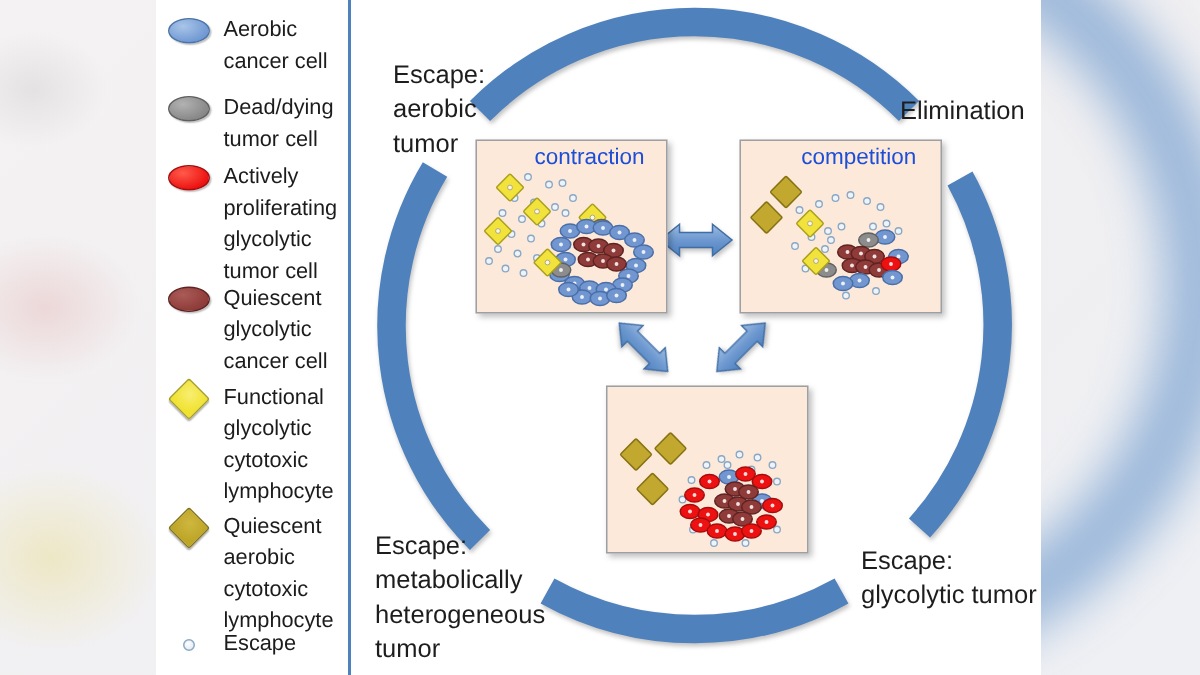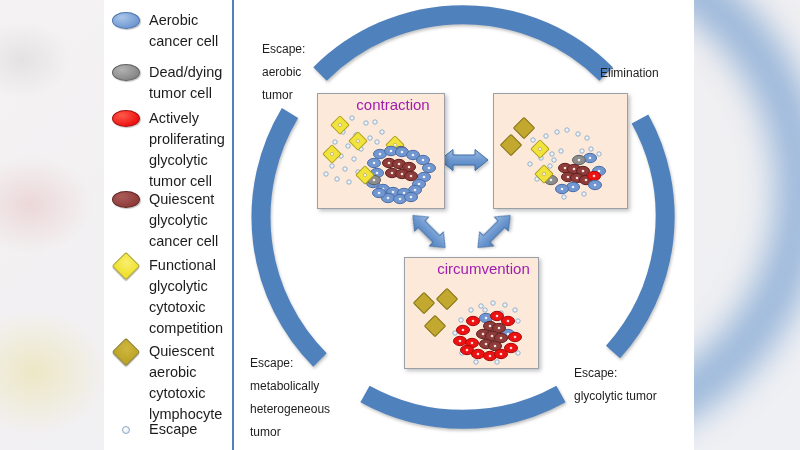--- a/index.html
+++ b/index.html
@@ -33,34 +33,34 @@
   .glucose-dot{width:6px;height:6px;border-radius:50%;background:radial-gradient(circle at 40% 35%, #ffffff, #dbe6f0);border:1px solid #8aa7c4;}
 
   
   #diagram-svg{position:absolute;left:0;top:0;z-index:2;}
   .arc{fill:none;stroke:#4f81bd;stroke-width:19;}
   .arcs{filter:drop-shadow(1px 2px 1.5px rgba(80,80,80,.35));}
   .dbl-arrow{stroke:#3f6da5;stroke-width:1;filter:drop-shadow(1px 2px 1.5px rgba(80,80,80,.35));}
 
   
   .sc-box{position:absolute;background:#fce9d9;border:1px solid #9aa0a6;box-shadow:2px 2px 4px rgba(0,0,0,.25);z-index:4;}
-  .sc-title{position:absolute;top:2px;left:0;right:0;text-align:center;font-size:15px;color:#a21caf;padding-left:8px;margin-left:16px;}
+  .sc-title{position:absolute;top:2px;left:0;right:0;text-align:center;font-size:15px;color:#1d4ed8;padding-left:8px;margin-left:16px;}
   .sc-box svg{position:absolute;left:0;top:0;}
   .blue{fill:#7296d0;stroke:#4a6ea8;stroke-width:1;}
   .gray{fill:#8c8c8c;stroke:#606060;stroke-width:1;}
   .red{fill:#ee1111;stroke:#a50d0d;stroke-width:1;}
   .dred{fill:#8e3b39;stroke:#5f2321;stroke-width:1;}
   .yd{fill:#f2e33c;stroke:#a99f1e;stroke-width:1;}
   .od{fill:#c2a82e;stroke:#857314;stroke-width:1;}
   .glu{fill:#eef4fa;stroke:#8aa7c4;stroke-width:.9;}
   .celldot{fill:rgba(255,255,255,.85);}
   .ydot{fill:#fbf8dc;stroke:#96908a;stroke-width:.5;}
 
   
-  .outer-label{position:absolute;font-size:12px;line-height:23px;color:#1d1d1d;white-space:pre-line;z-index:5;}
+  .outer-label{position:absolute;font-size:17px;line-height:23px;color:#1d1d1d;white-space:pre-line;z-index:5;}
 </style>
 </head>
 <body>
 
 <svg id="bg-svg" width="800" height="450">
   <circle cx="560" cy="190" r="240" fill="none" stroke="#7fa5d2" stroke-width="48" opacity="0.75" filter="blur(16px)" style="filter:blur(16px)"></circle>
 </svg>
 
 <div class="slide"></div>
 <div class="divider"></div>
@@ -96,21 +96,21 @@
 glycolytic
 cancer cell</div>
 </div>
 <div class="legend-item" style="top:255px">
   <div class="icon-wrap">
       <span class="diamond yellow-diamond"></span>
     </div>
   <div class="legend-text">Functional
 glycolytic
 cytotoxic
-competition</div>
+lymphocyte</div>
 </div>
 <div class="legend-item" style="top:341px">
   <div class="icon-wrap">
       <span class="diamond olive-diamond"></span>
     </div>
   <div class="legend-text">Quiescent
 aerobic
 cytotoxic
 lymphocyte</div>
 </div>
@@ -279,20 +279,21 @@
       <circle cx="79" cy="93" r="1.3" class="celldot"></circle>
       <ellipse cx="101" cy="91" rx="6.5" ry="4.7" class="blue"></ellipse>
       <circle cx="101" cy="91" r="1.3" class="celldot"></circle>
       <ellipse cx="68" cy="95" rx="6.5" ry="4.7" class="blue"></ellipse>
       <circle cx="68" cy="95" r="1.3" class="celldot"></circle>
       <ellipse cx="57" cy="86" rx="6.5" ry="4.7" class="gray"></ellipse>
       <circle cx="57" cy="86" r="1.3" class="celldot"></circle>
       <rect x="43.5" y="73.5" width="13" height="13" rx="1" class="yd" transform="rotate(45 50 80)"></rect>
       <circle cx="50" cy="80" r="1.6" class="ydot"></circle>
     </svg>
+  <div class="sc-title">competition</div>
 </div>
 <div class="sc-box" style="left:404px;top:257px;width:133px;height:110px">
   <svg id="box-svg-2" width="133" height="110">
       <rect x="11.5" y="37.5" width="15" height="15" rx="1" class="od" transform="rotate(45 19 45)"></rect>
       <rect x="34.5" y="33.5" width="15" height="15" rx="1" class="od" transform="rotate(45 42 41)"></rect>
       <rect x="22.5" y="60.5" width="15" height="15" rx="1" class="od" transform="rotate(45 30 68)"></rect>
       <circle cx="76" cy="48" r="2.2" class="glu"></circle>
       <circle cx="88" cy="45" r="2.2" class="glu"></circle>
       <circle cx="100" cy="47" r="2.2" class="glu"></circle>
       <circle cx="110" cy="52" r="2.2" class="glu"></circle>
@@ -342,21 +343,20 @@
       <circle cx="62" cy="92" r="1.3" class="celldot"></circle>
       <ellipse cx="73" cy="96" rx="6.5" ry="4.7" class="red"></ellipse>
       <circle cx="73" cy="96" r="1.3" class="celldot"></circle>
       <ellipse cx="85" cy="98" rx="6.5" ry="4.7" class="red"></ellipse>
       <circle cx="85" cy="98" r="1.3" class="celldot"></circle>
       <ellipse cx="96" cy="96" rx="6.5" ry="4.7" class="red"></ellipse>
       <circle cx="96" cy="96" r="1.3" class="celldot"></circle>
       <ellipse cx="106" cy="90" rx="6.5" ry="4.7" class="red"></ellipse>
       <circle cx="106" cy="90" r="1.3" class="celldot"></circle>
     </svg>
-  <div class="sc-title">circumvention</div>
 </div>
 
 <div class="outer-label" style="left:262px;top:38px">Escape:
 aerobic
 tumor</div>
 <div class="outer-label" style="left:600px;top:62px">Elimination</div>
 <div class="outer-label" style="left:250px;top:352px">Escape:
 metabolically
 heterogeneous
 tumor</div>

